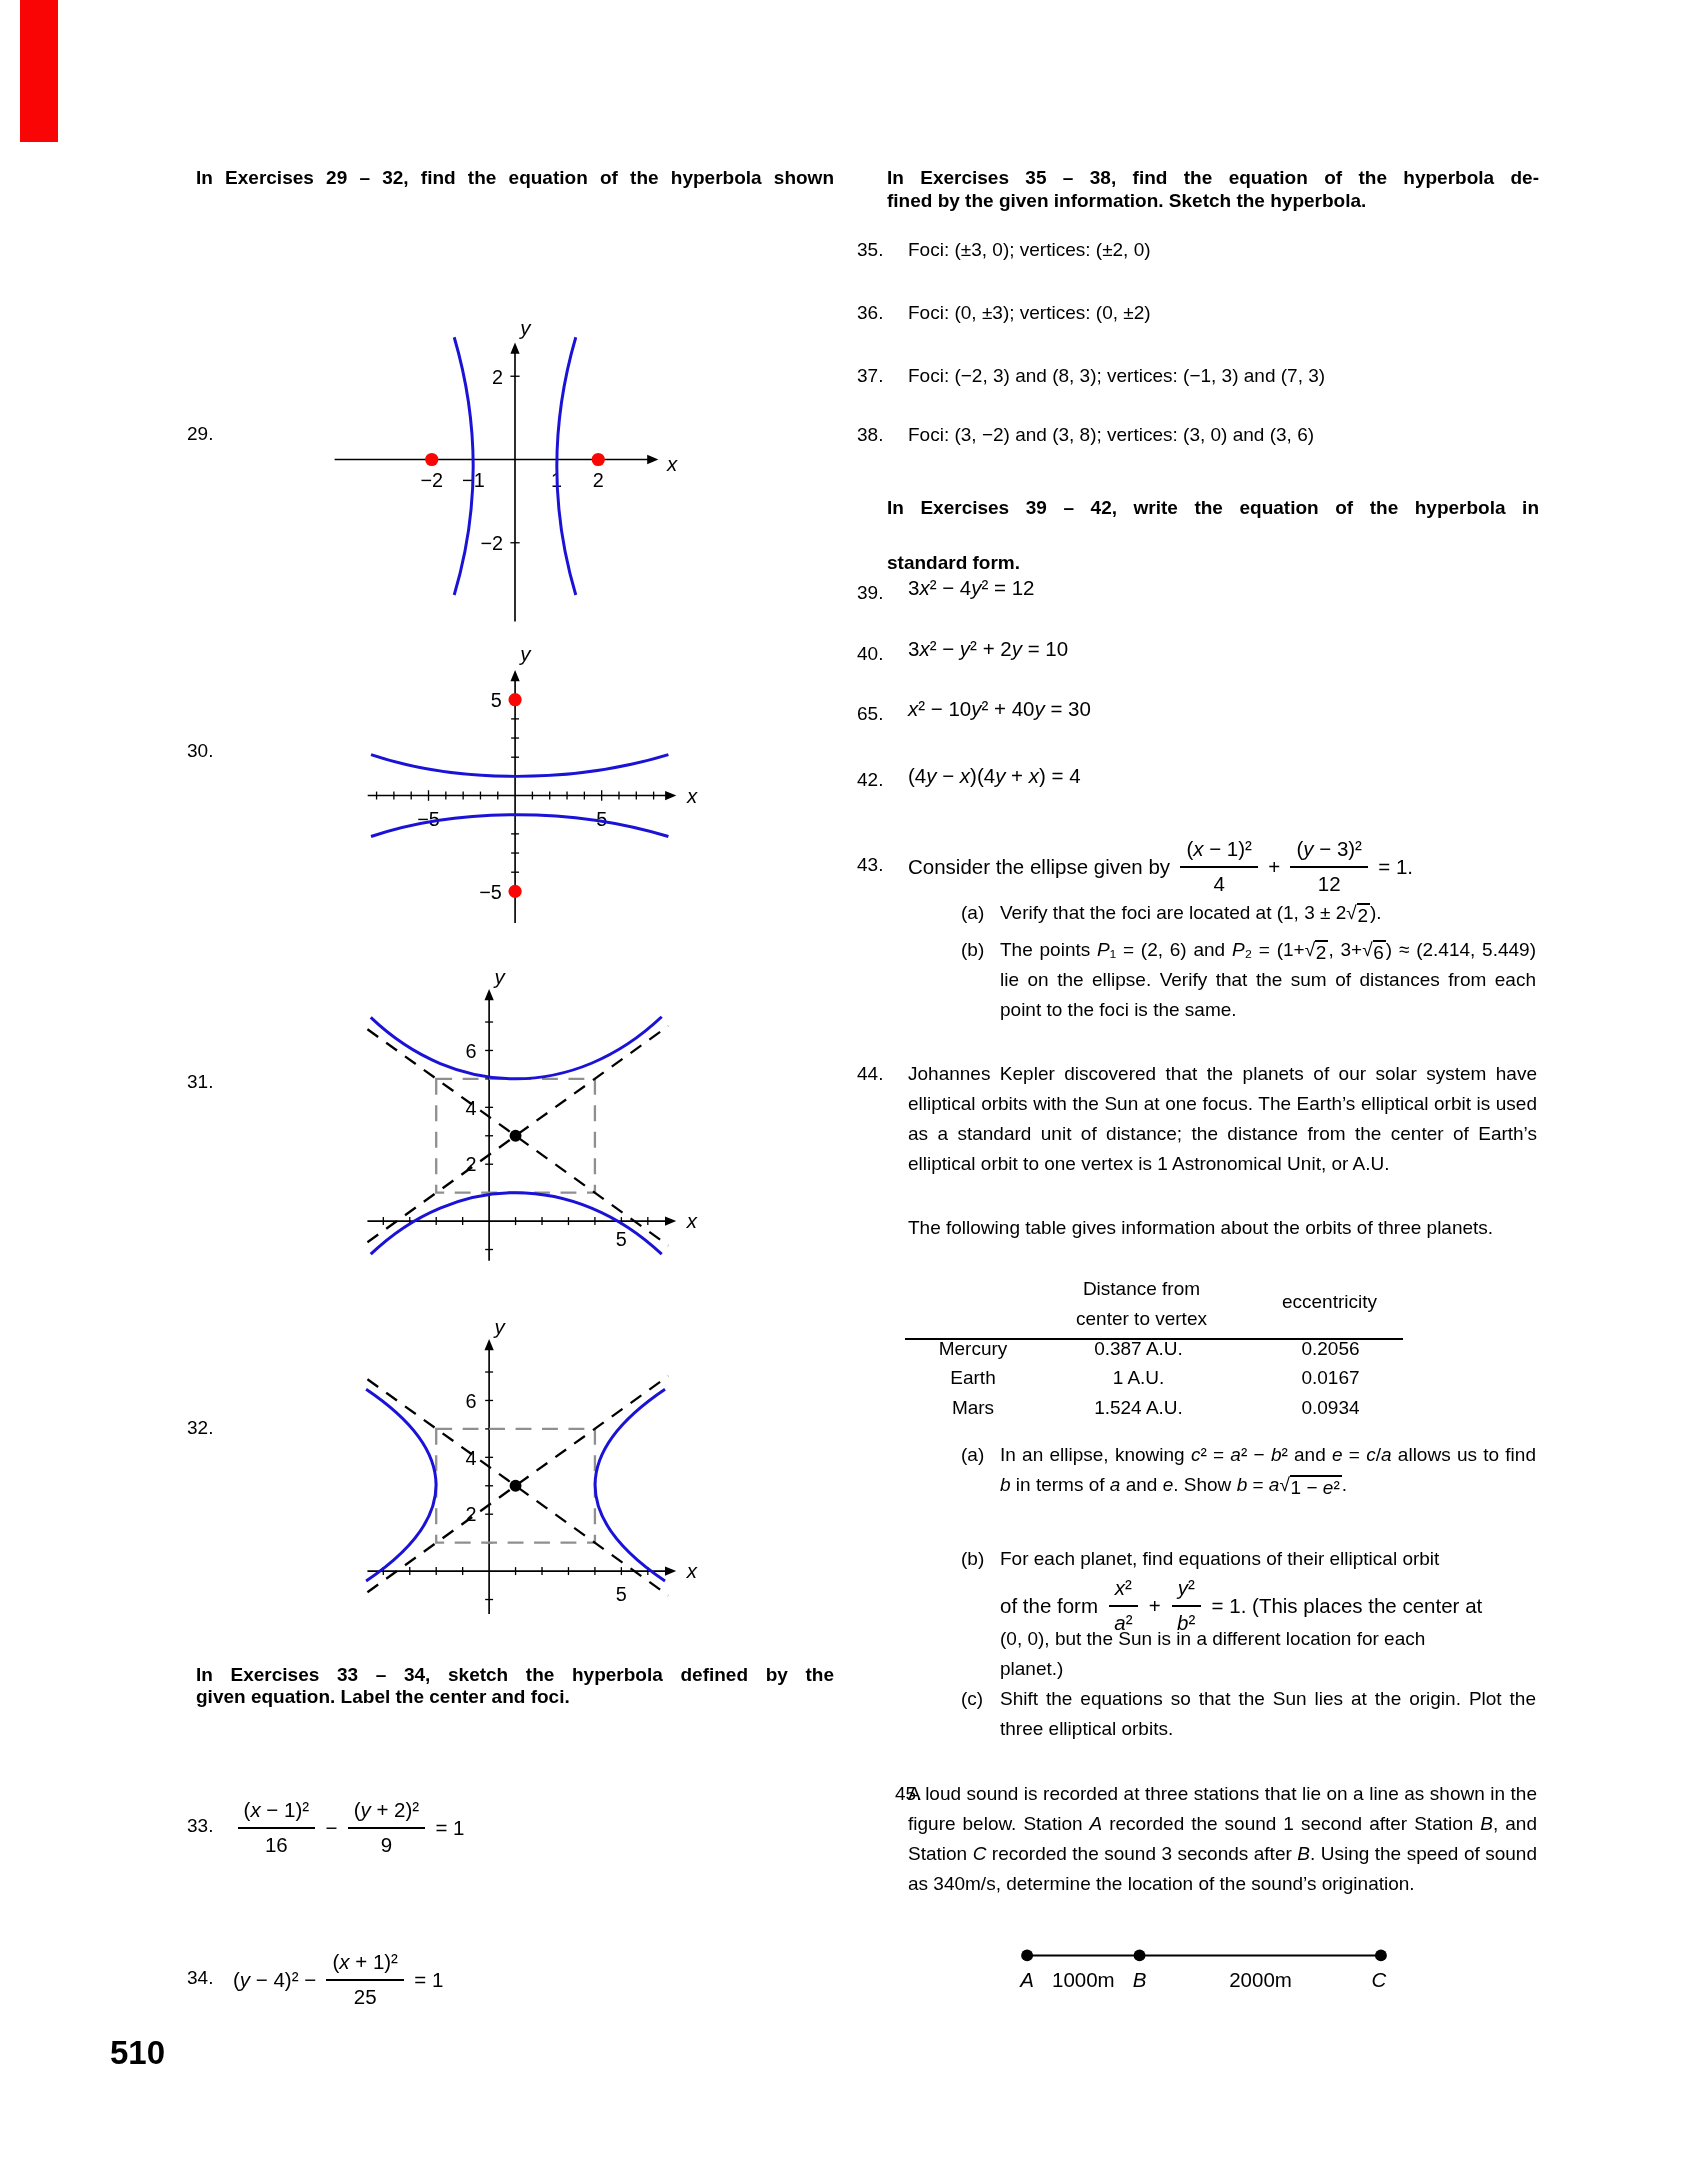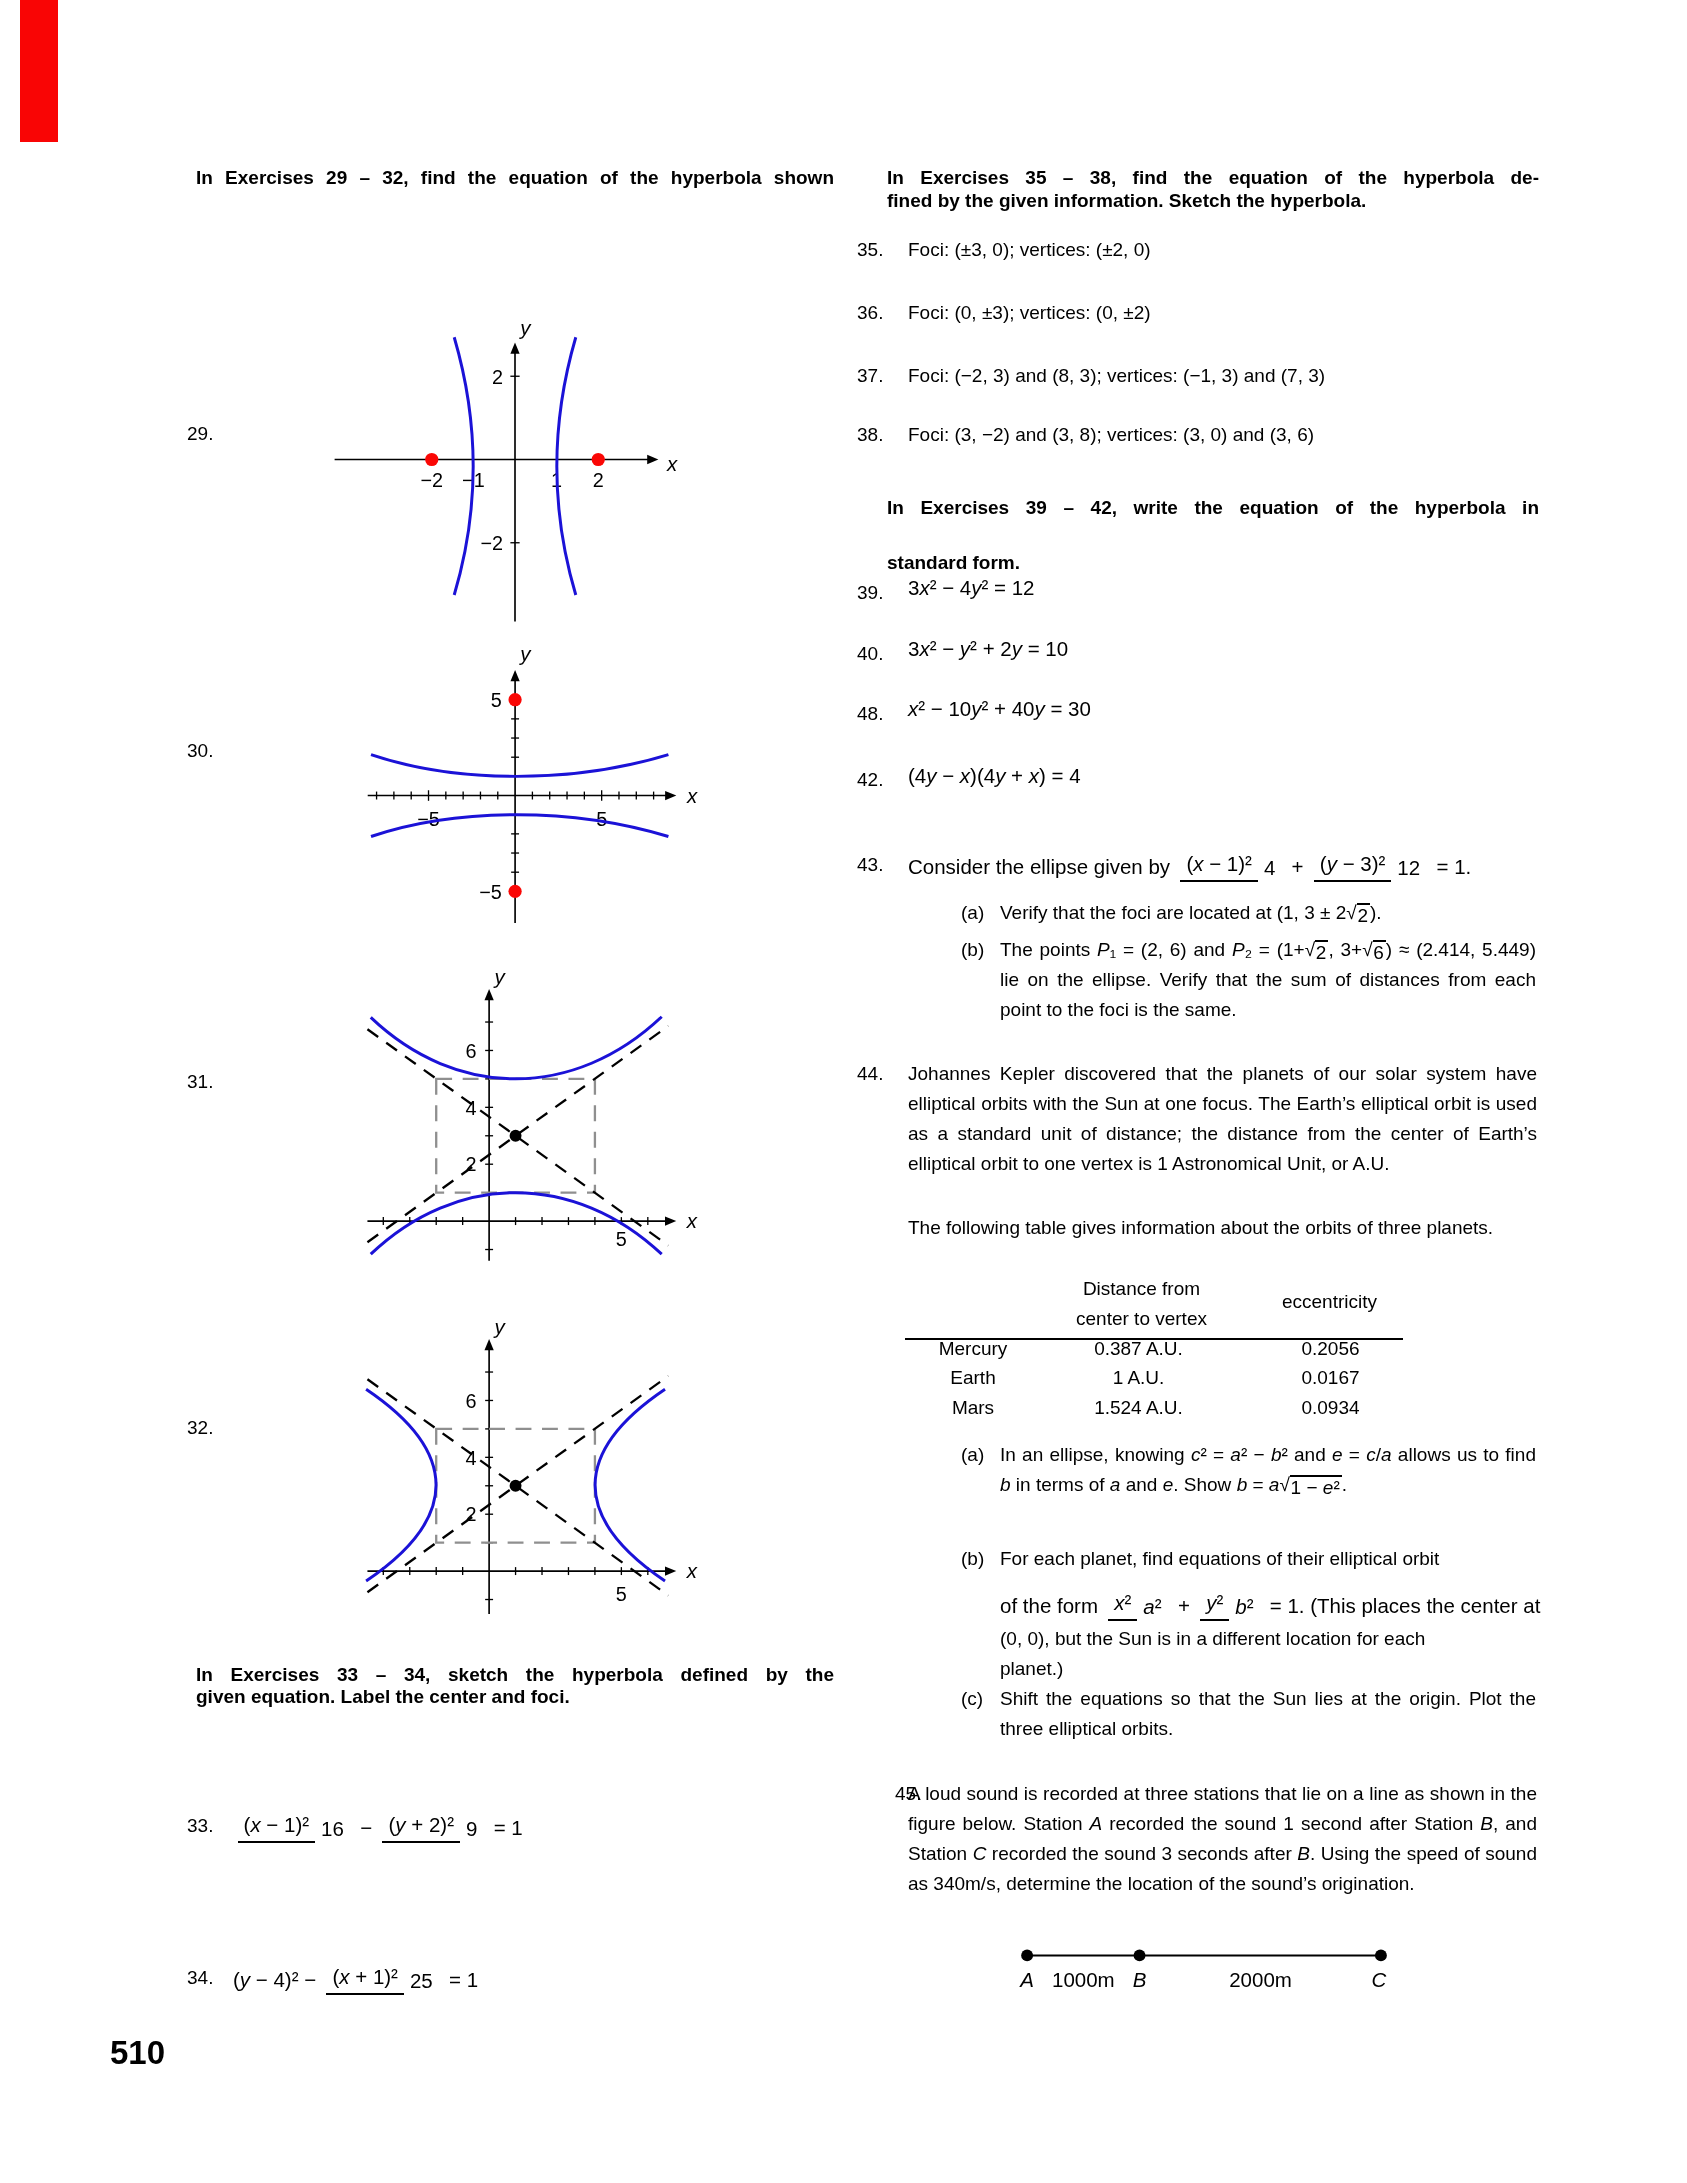--- a/index.html
+++ b/index.html
@@ -6,21 +6,21 @@
   .page{position:relative;width:1687px;height:2183px;background:#ffffff;
         font-family:"Liberation Sans","DejaVu Sans",sans-serif;color:#000;overflow:hidden;}
   .t{position:absolute;font-size:19px;line-height:30px;white-space:nowrap;}
   .blk{position:absolute;font-size:19px;line-height:30px;}
   .just{text-align:justify;}
   .jlast{text-align:justify;text-align-last:justify;margin-top:8px;}
   .bold{font-weight:bold;}
   .it{font-style:italic;}
   .ctr{text-align:center;}
   .eqrow{position:absolute;display:flex;align-items:center;font-size:20.5px;white-space:pre;}
-  .frac{display:inline-flex;flex-direction:row;align-items:center;margin:0 4.6px;vertical-align:middle;}
+  .frac{display:inline-flex;flex-direction:column;align-items:center;margin:0 4.6px;vertical-align:middle;}
   .fn{padding:0.7px 6px 4.6px;border-bottom:2px solid #000;white-space:pre;}
   .fd{padding:4.6px 6px 0.7px;white-space:pre;}
   .sqrt{display:inline-flex;align-items:flex-start;}
   .rt{line-height:1.05;}
   .rad{border-top:2px solid #000;line-height:1.05;padding:0.7px 2px 0 0.7px;}
   .rule{position:absolute;background:#000;}
   .ribbon{position:absolute;left:20px;top:0;width:38px;height:142px;}
   svg{position:absolute;overflow:visible;}
   svg text{font-family:"Liberation Sans","DejaVu Sans",sans-serif;}
 </style>
@@ -227,21 +227,21 @@
   <div class="t" style="left:857px;top:420px;">38.</div>
   <div class="t" style="left:908px;top:420px;">Foci: (3, −2) and (3, 8); vertices: (3, 0) and (3, 6)</div>
 
   <div class="blk bold jlast" style="left:887px;top:485px;width:652px;">In Exercises 39 – 42, write the equation of the hyperbola in</div>
   <div class="blk bold" style="left:887px;top:515px;width:652px;margin-top:33px;">standard form.</div>
 
   <div class="t" style="left:857px;top:578px;">39.</div>
   <div class="eqrow" style="left:908px;top:573px;height:30px;"><span>3</span><span class="it">x</span><span>² − 4</span><span class="it">y</span><span>² = 12</span></div>
   <div class="t" style="left:857px;top:639px;">40.</div>
   <div class="eqrow" style="left:908px;top:634px;height:30px;"><span>3</span><span class="it">x</span><span>² − </span><span class="it">y</span><span>² + 2</span><span class="it">y</span><span> = 10</span></div>
-  <div class="t" style="left:857px;top:699px;">48.</div>
+  <div class="t" style="left:857px;top:699px;">65.</div>
   <div class="eqrow" style="left:908px;top:694px;height:30px;"><span class="it">x</span><span>² − 10</span><span class="it">y</span><span>² + 40</span><span class="it">y</span><span> = 30</span></div>
   <div class="t" style="left:857px;top:765px;">42.</div>
   <div class="eqrow" style="left:908px;top:761px;height:30px;"><span>(4</span><span class="it">y</span><span> − </span><span class="it">x</span><span>)(4</span><span class="it">y</span><span> + </span><span class="it">x</span><span>) = 4</span></div>
 
   <div class="t" style="left:857px;top:850px;">43.</div>
   <div class="eqrow" style="left:908px;top:836px;height:61px;"><span>Consider the ellipse given by </span><span class="frac"><span class="fn"><span>(</span><span class="it">x</span><span> − 1)²</span></span><span class="fd"><span>4</span></span></span><span> + </span><span class="frac"><span class="fn"><span>(</span><span class="it">y</span><span> − 3)²</span></span><span class="fd"><span>12</span></span></span><span> = 1.</span></div>
 
   <div class="t" style="left:961px;top:898px;">(a)</div>
   <div class="blk" style="left:1000px;top:898px;width:536px;"><span>Verify that the foci are located at (1, 3 ± 2</span><span class="sqrt">
         <span class="rt">√</span>

